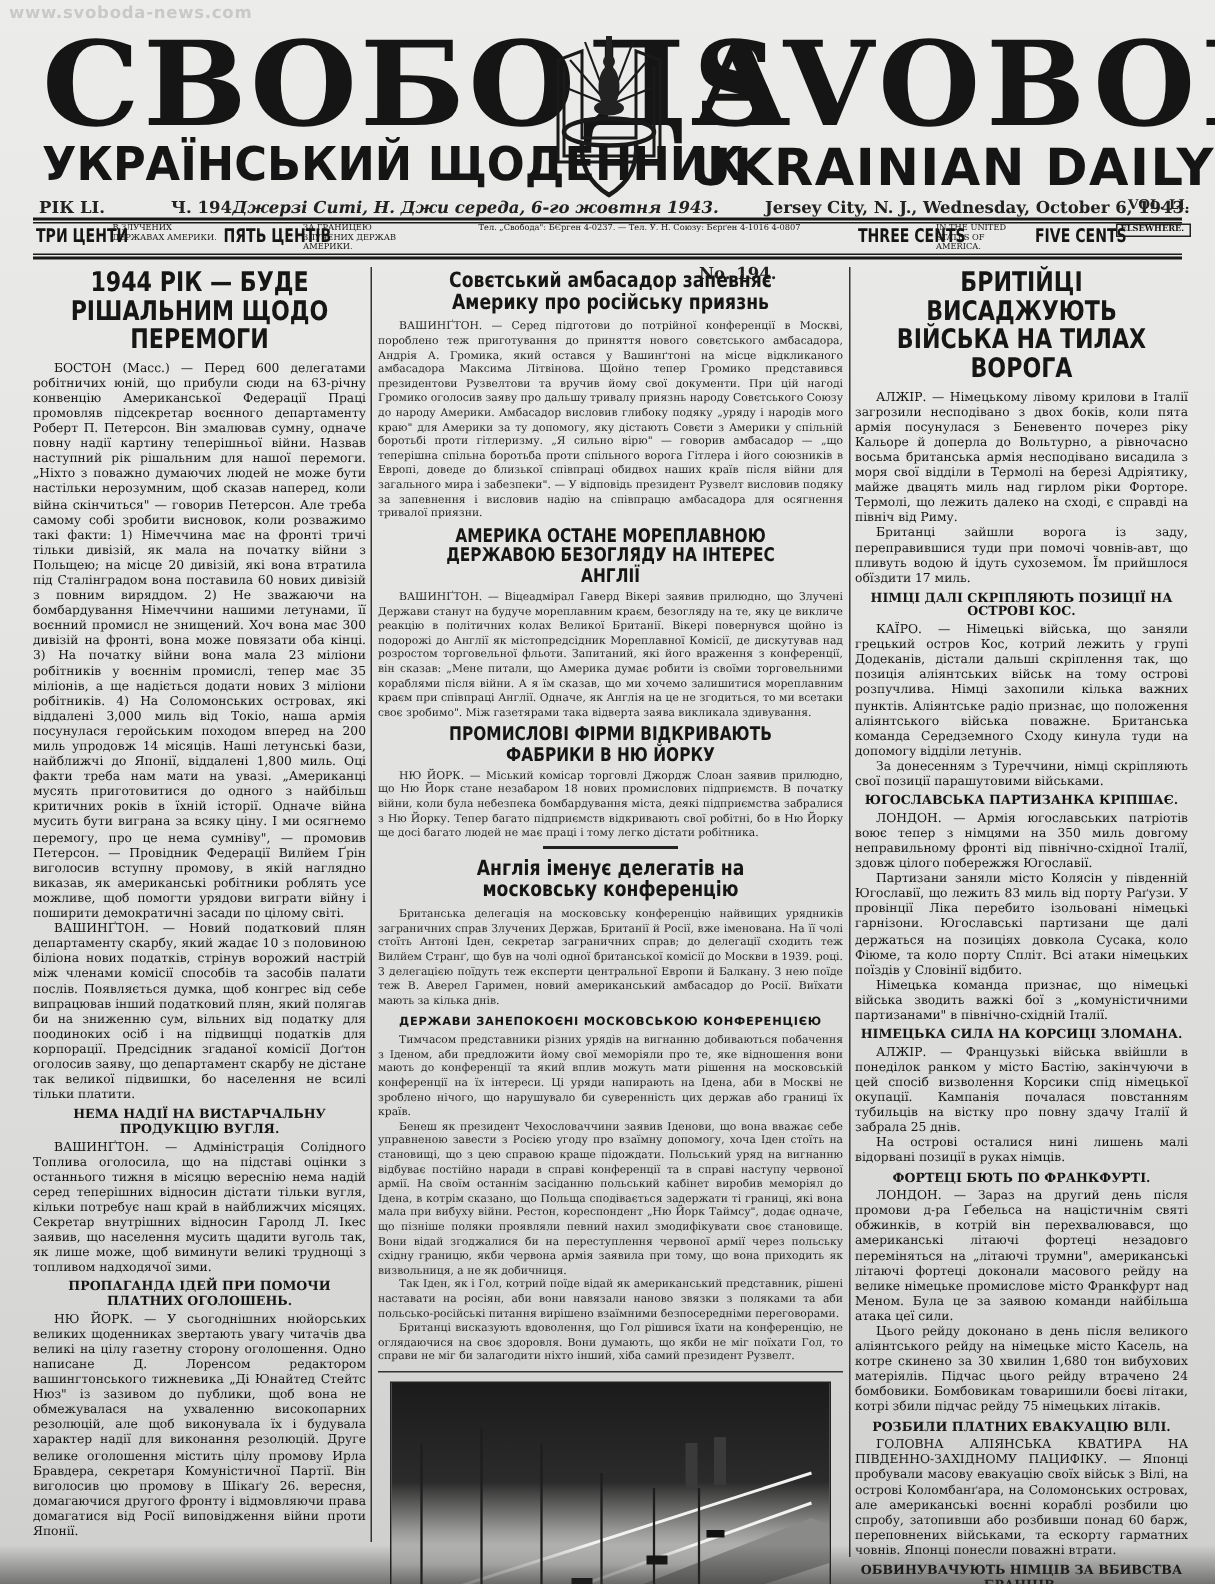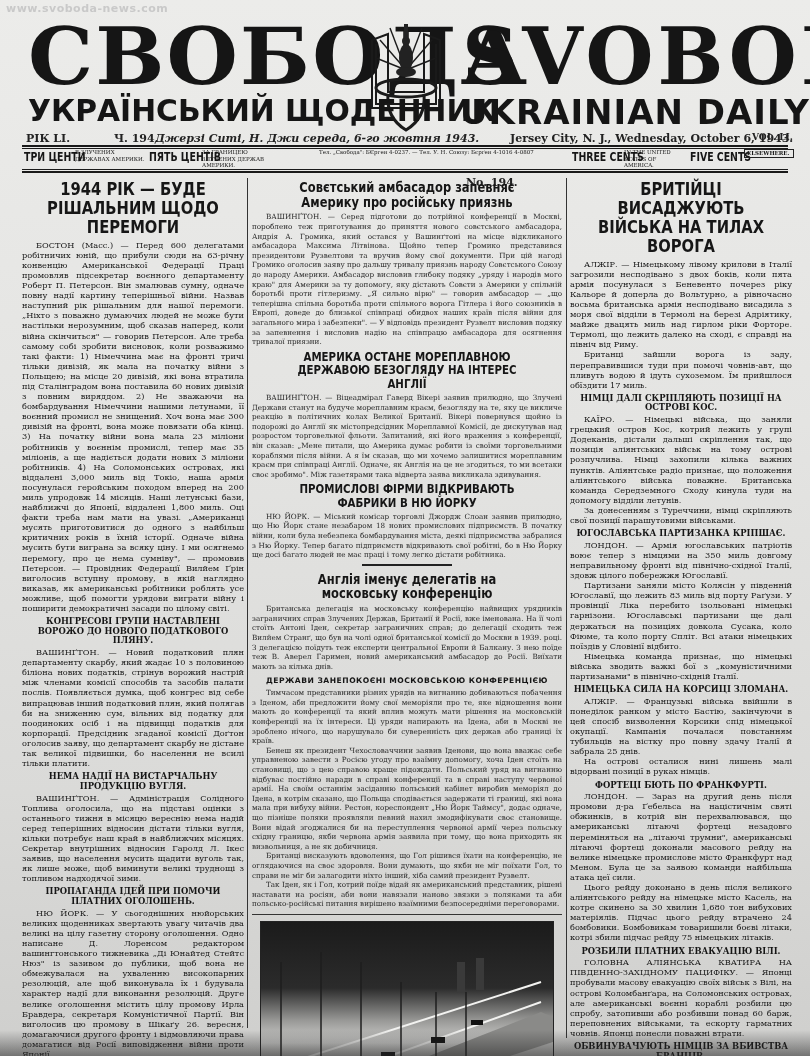--- a/index.html
+++ b/index.html
@@ -98,21 +98,20 @@
 
   <div class="vline" style="left:247px;height:850px;"></div>
   <div class="vline" style="left:566px;height:860px;"></div>
 
   <div class="col col-left">
     <div>
       <div class="h-big" style="font-size:18px;">1944 РІК — БУДЕ РІШАЛЬНИМ ЩОДО ПЕРЕМОГИ</div>
       <p class="body">БОСТОН (Масс.) — Перед 600 делегатами робітничих юній, що прибули сюди на 63-річну конвенцію Американської Федерації Праці промовляв підсекретар воєнного департаменту Роберт П. Петерсон. Він змалював сумну, одначе повну надії картину теперішньої війни. Назвав наступний рік рішальним для нашої перемоги. „Ніхто з поважно думаючих людей не може бути настільки нерозумним, щоб сказав наперед, коли війна скінчиться" — говорив Петерсон. Але треба самому собі зробити висновок, коли розважимо такі факти: 1) Німеччина має на фронті тричі тільки дивізій, як мала на початку війни з Польщею; на місце 20 дивізій, які вона втратила під Сталінградом вона поставила 60 нових дивізій з повним виряддом. 2) Не зважаючи на бомбардування Німеччини нашими летунами, її воєнний промисл не знищений. Хоч вона має 300 дивізій на фронті, вона може повязати оба кінці. 3) На початку війни вона мала 23 міліони робітників у воєннім промислі, тепер має 35 міліонів, а ще надіється додати нових 3 міліони робітників. 4) На Соломонських островах, які віддалені 3,000 миль від Токіо, наша армія посунулася геройським походом вперед на 200 миль упродовж 14 місяців. Наші летунські бази, найближчі до Японії, віддалені 1,800 миль. Оці факти треба нам мати на увазі. „Американці мусять приготовитися до одного з найбільш критичних років в їхній історії. Одначе війна мусить бути виграна за всяку ціну. І ми осягнемо перемогу, про це нема сумніву", — промовив Петерсон. — Провідник Федерації Вилйем Ґрін виголосив вступну промову, в якій наглядно виказав, як американські робітники роблять усе можливе, щоб помогти урядови виграти війну і поширити демократичні засади по цілому світі.</p>
     </div>
     <div>
-      <div class="h-small">КОНГРЕСОВІ ГРУПИ НАСТАВЛЕНІ ВОРОЖО ДО НОВОГО ПОДАТКОВОГО ПЛЯНУ.</div>
       <p class="body">ВАШИНҐТОН. — Новий податковий плян департаменту скарбу, який жадає 10 з половиною біліона нових податків, стрінув ворожий настрій між членами комісії способів та засобів палати послів. Появляється думка, щоб конгрес від себе випрацював інший податковий плян, який полягав би на зниженню сум, вільних від податку для поодиноких осіб і на підвищці податків для корпорації. Предсідник згаданої комісії Доґтон оголосив заяву, що департамент скарбу не дістане так великої підвишки, бо населення не всилі тільки платити.</p>
     </div>
     <div>
       <div class="h-small">НЕМА НАДІЇ НА ВИСТАРЧАЛЬНУ ПРОДУКЦІЮ ВУГЛЯ.</div>
       <p class="body">ВАШИНҐТОН. — Адміністрація Солідного Топлива оголосила, що на підставі оцінки з останнього тижня в місяцю вереснію нема надій серед теперішних відносин дістати тільки вугля, кільки потребує наш край в найближчих місяцях. Секретар внутрішних відносин Гаролд Л. Ікес заявив, що населення мусить щадити вуголь так, як лише може, щоб виминути великі труднощі з топливом надходячої зими.</p>
     </div>
     <div>
       <div class="h-small">ПРОПАГАНДА ІДЕЙ ПРИ ПОМОЧИ ПЛАТНИХ ОГОЛОШЕНЬ.</div>
       <p class="body">НЮ ЙОРК. — У сьогоднішних нюйорських великих щоденниках звертають увагу читачів два великі на цілу газетну сторону оголошення. Одно написане Д. Лоренсом редактором вашингтонського тижневика „Ді Юнайтед Стейтс Нюз" із зазивом до публики, щоб вона не обмежувалася на ухваленню високопарних резолюцій, але щоб виконувала їх і будувала характер надії для виконання резолюцій. Друге велике оголошення містить цілу промову Ирла Бравдера, секретаря Комуністичної Партії. Він виголосив цю промову в Шікаґу 26. вересня, домагаючися другого фронту і відмовляючи права домагатися від Росії виповідження війни проти Японії.</p>
     </div>
@@ -134,22 +133,22 @@
     </div>
     <div class="short-rule"></div>
     <div>
       <div class="h-big" style="font-size:14px;">Англія іменує делегатів на московську конференцію</div>
       <p class="body-mid">Британська делегація на московську конференцію найвищих урядників заграничних справ Злучених Держав, Британії й Росії, вже іменована. На її чолі стоїть Антоні Іден, секретар заграничних справ; до делегації сходить теж Вилйем Странґ, що був на чолі одної британської комісії до Москви в 1939. році. З делегацією поїдуть теж експерти центральної Европи й Балкану. З нею поїде теж В. Аверел Гаримен, новий американський амбасадор до Росії. Виїхати мають за кілька днів.</p>
     </div>
     <div>
       <div class="h-caps-mid">ДЕРЖАВИ ЗАНЕПОКОЄНІ МОСКОВСЬКОЮ КОНФЕРЕНЦІЄЮ</div>
       <p class="body-mid">Тимчасом представники різних урядів на вигнанню добиваються побачення з Іденом, аби предложити йому свої меморіяли про те, яке відношення вони мають до конференції та який вплив можуть мати рішення на московській конференції на їх інтереси. Ці уряди напирають на Ідена, аби в Москві не зроблено нічого, що нарушувало би суверенність цих держав або границі їх країв.</p>
       <p class="body-mid">Бенеш як президент Чехословаччини заявив Іденови, що вона вважає себе управненою завести з Росією угоду про взаїмну допомогу, хоча Іден стоїть на становищі, що з цею справою краще підождати. Польський уряд на вигнанню відбуває постійно наради в справі конференції та в справі наступу червоної армії. На своїм останнім засіданню польський кабінет виробив меморіял до Ідена, в котрім сказано, що Польща сподівається задержати ті границі, які вона мала при вибуху війни. Рестон, кореспондент „Ню Йорк Таймсу", додає одначе, що пізніше поляки проявляли певний нахил змодифікувати своє становище. Вони відай згоджалися би на переступлення червоної армії через польську східну границю, якби червона армія заявила при тому, що вона приходить як визвольниця, а не як добичниця.</p>
+      <p class="body-mid">Так Іден, як і Гол, котрий поїде відай як американський представник, рішені наставати на росіян, аби вони навязали наново звязки з поляками та аби польсько-російські питання вирішено взаїмними безпосередніми переговорами.</p>
       <p class="body-mid">Британці висказують вдоволення, що Гол рішився їхати на конференцію, не оглядаючися на своє здоровля. Вони думають, що якби не міг поїхати Гол, то справи не міг би залагодити ніхто інший, хіба самий президент Рузвелт.</p>
-      <p class="body-mid">Так Іден, як і Гол, котрий поїде відай як американський представник, рішені наставати на росіян, аби вони навязали наново звязки з поляками та аби польсько-російські питання вирішено взаїмними безпосередніми переговорами.</p>
     </div>
     <div style="height:1px;background:#333;margin-top:5px;"></div>
     <div>
       <div class="photo">
         <svg width="292" height="220" viewBox="0 0 292 220">
           <polygon points="0,210 292,120 292,140 0,220" fill="#bdbdbb"></polygon>
           <polygon points="0,200 280,90 292,95 292,120 0,215" fill="#8a8a88"></polygon>
           <g stroke="#f2f2f0" stroke-width="2" fill="none">
             <line x1="0" y1="150" x2="280" y2="60"></line>
             <line x1="0" y1="180" x2="280" y2="80"></line>

